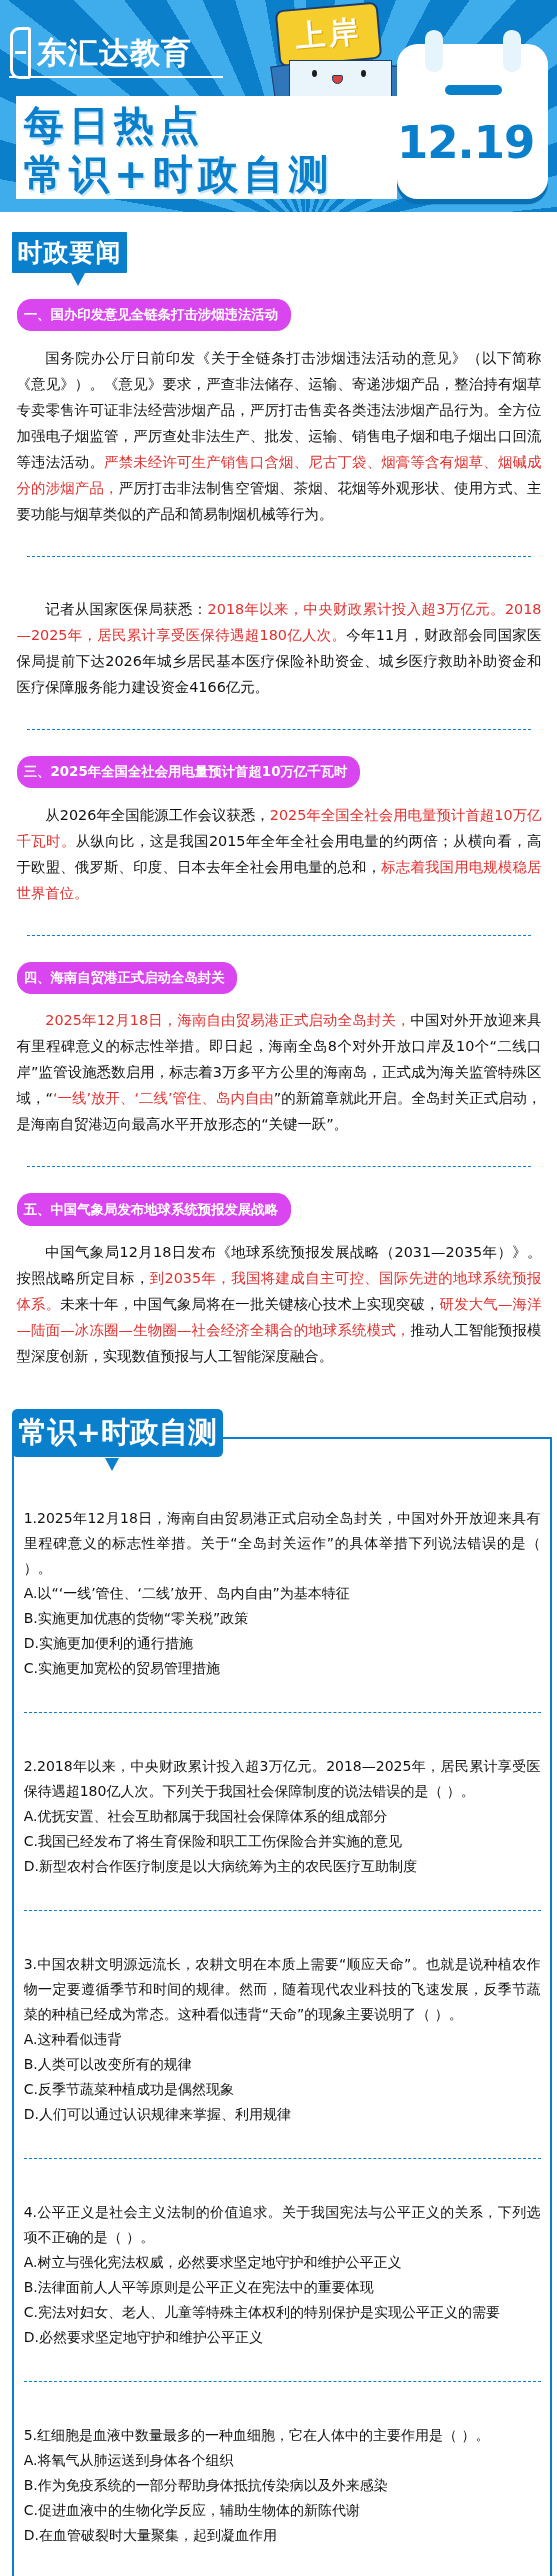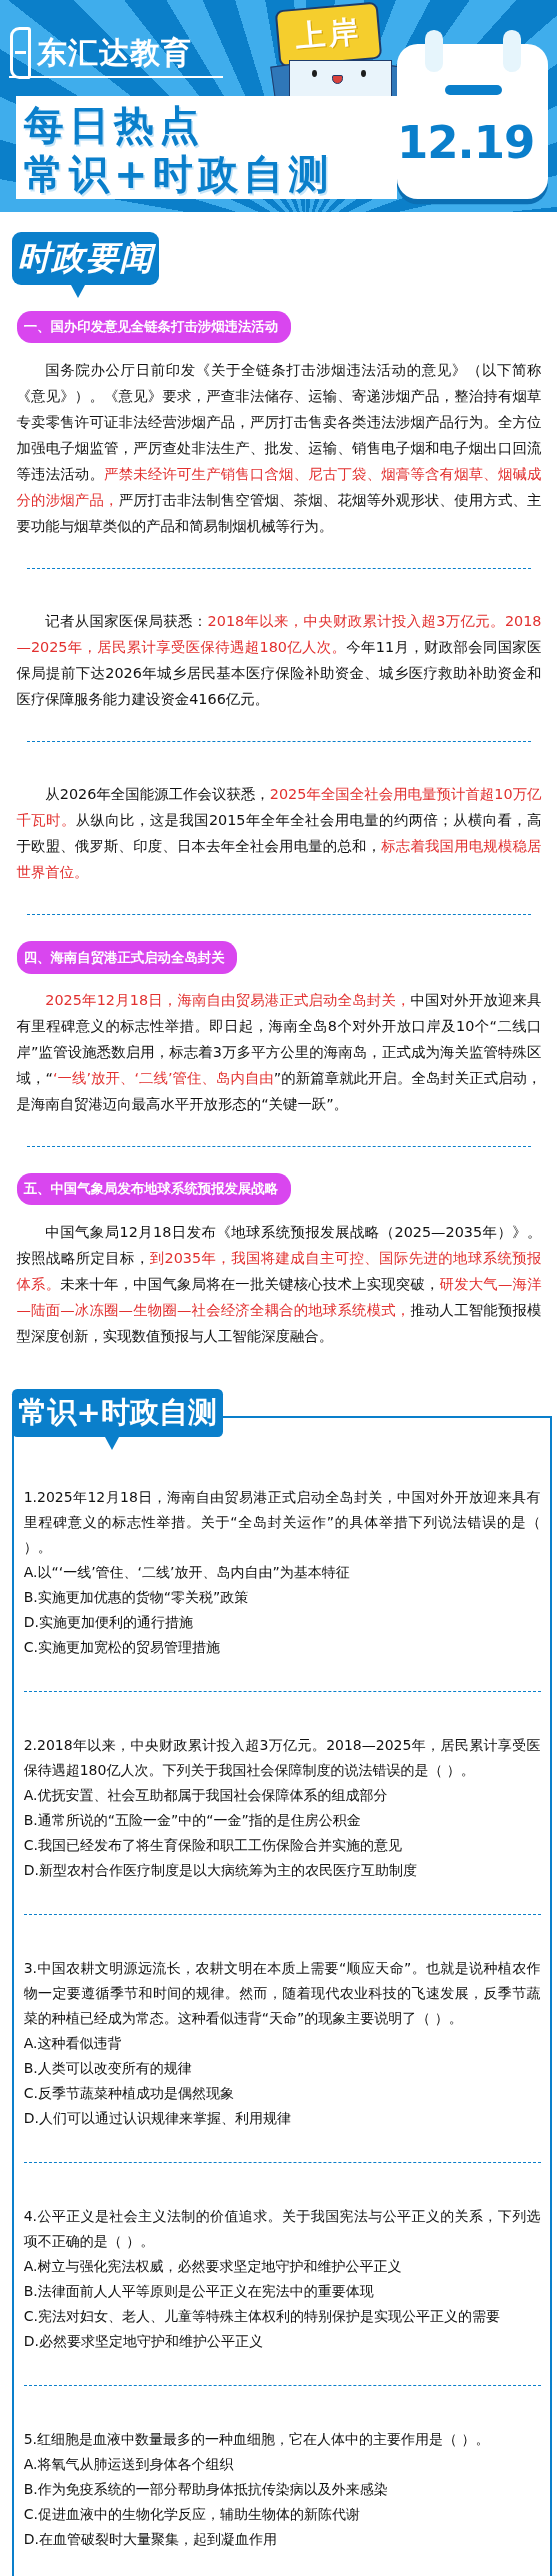--- a/index.html
+++ b/index.html
@@ -31,21 +31,21 @@
   .title-box { position: absolute; left: 15.5px; top: 96px; width: 381px; height: 103px; background: #fff; padding: 5.2px 0 0 8.2px; }
   .title-line { color: #0a7fcb; font-weight: bold; font-size: 40px; line-height: 49px; letter-spacing: 5.2px; text-shadow: 1.5px 2.1px 0 #c6e5f8; }
 
   .calendar { position: absolute; left: 397px; top: 44px; width: 151px; height: 155px; }
   .cal-body { position: absolute; left: 0; top: 0; width: 151px; height: 155px; background: #fff; border-radius: 20.6px; box-shadow: 0 5.2px 0 #0b6fb4; }
   .cal-ring { position: absolute; top: -14.4px; width: 17.5px; height: 42px; background: #e6f5fc; border-radius: 8.8px; }
   .cal-bar { position: absolute; left: 48px; top: 41px; width: 57px; height: 10.3px; background: #0a7fcb; border-radius: 5.2px; }
   .cal-date { position: absolute; left: 0; right: 0; top: 72px; text-align: left; color: #0a7fcb; font-weight: bold; font-size: 45px; letter-spacing: -1px; font-family: "DejaVu Sans", sans-serif; }
 
   
-  .section-bubble { position: relative; display: inline-block; margin: 19.6px 0 0 12.4px; background: #0a7fcb; color: #fff; font-size: 33px; font-weight: bold; padding: 4.1px 5.2px; border-radius: 9px; letter-spacing: 1px; font-style: italic; }
+  .section-bubble { position: relative; display: inline-block; margin: 19.6px 0 0 12.4px; background: #0a7fcb; color: #fff; font-size: 25px; font-weight: bold; padding: 4.1px 5.2px; border-radius: 1px; letter-spacing: 1px; }
   .section-bubble::after { content: ""; position: absolute; left: 59px; bottom: -13.4px; border-left: 7.2px solid transparent; border-right: 7.2px solid transparent; border-top: 13.4px solid #0a7fcb; }
 
   .news { padding: 0 15.5px 0 16.5px; }
   .news-item { padding-top: 26px; }
   .pill { display: inline-block; background: #d946ef; color: #fff; font-size: 13.4px; font-weight: bold; padding: 7.2px 12.4px 7.2px 7.2px; border-radius: 14.4px; }
   .news-body { margin-top: 13.4px; font-size: 14.4px; line-height: 26px; text-indent: 2em; text-align: justify; color: #111; }
   .red { color: #e2302f; }
   .dash { margin: 29px 10.3px 0 10.3px; border-top: 1.5px dashed #0a7fcb; }
 
   
@@ -92,41 +92,40 @@
     <div class="cal-bar"></div>
     <div class="cal-date">12.19</div>
   </div>
 </header>
 
 <section>
   <div class="section-bubble">时政要闻</div>
   <div class="news" id="news-list">
       <div class="news-item"><div class="pill">一、国办印发意见全链条打击涉烟违法活动</div><p class="news-body"><span>国务院办公厅日前印发《关于全链条打击涉烟违法活动的意见》（以下简称《意见》）。《意见》要求，严查非法储存、运输、寄递涉烟产品，整治持有烟草专卖零售许可证非法经营涉烟产品，严厉打击售卖各类违法涉烟产品行为。全方位加强电子烟监管，严厉查处非法生产、批发、运输、销售电子烟和电子烟出口回流等违法活动。</span><span class="red">严禁未经许可生产销售口含烟、尼古丁袋、烟膏等含有烟草、烟碱成分的涉烟产品，</span><span>严厉打击非法制售空管烟、茶烟、花烟等外观形状、使用方式、主要功能与烟草类似的产品和简易制烟机械等行为。</span></p><div class="dash"></div></div>
       <div class="news-item"><p class="news-body"><span>记者从国家医保局获悉：</span><span class="red">2018年以来，中央财政累计投入超3万亿元。2018—2025年，居民累计享受医保待遇超180亿人次。</span><span>今年11月，财政部会同国家医保局提前下达2026年城乡居民基本医疗保险补助资金、城乡医疗救助补助资金和医疗保障服务能力建设资金4166亿元。</span></p><div class="dash"></div></div>
-      <div class="news-item"><p class="news-body"><span>从2026年全国能源工作会议获悉，</span><span class="red">2025年全国全社会用电量预计首超10万亿千瓦时。</span><span>从纵向比，这是我国2015年全年全社会用电量的约两倍；从横向看，高于欧盟、俄罗斯、印度、日本去年全社会用电量的总和，</span><span class="red">标志着我国用电规模稳居世界首位。</span></p><div class="dash"></div></div>
+      <div class="news-item"><div class="pill">三、2025年全国全社会用电量预计首超10万亿千瓦时</div><p class="news-body"><span>从2026年全国能源工作会议获悉，</span><span class="red">2025年全国全社会用电量预计首超10万亿千瓦时。</span><span>从纵向比，这是我国2015年全年全社会用电量的约两倍；从横向看，高于欧盟、俄罗斯、印度、日本去年全社会用电量的总和，</span><span class="red">标志着我国用电规模稳居世界首位。</span></p><div class="dash"></div></div>
       <div class="news-item"><div class="pill">四、海南自贸港正式启动全岛封关</div><p class="news-body"><span class="red">2025年12月18日，海南自由贸易港正式启动全岛封关，</span><span>中国对外开放迎来具有里程碑意义的标志性举措。即日起，海南全岛8个对外开放口岸及10个“二线口岸”监管设施悉数启用，标志着3万多平方公里的海南岛，正式成为海关监管特殊区域，“</span><span class="red">‘一线’放开、‘二线’管住、岛内自由</span><span>”的新篇章就此开启。全岛封关正式启动，是海南自贸港迈向最高水平开放形态的“关键一跃”。</span></p><div class="dash"></div></div>
-      <div class="news-item"><div class="pill">五、中国气象局发布地球系统预报发展战略</div><p class="news-body"><span>中国气象局12月18日发布《地球系统预报发展战略（2025—2035年）》。按照战略所定目标，</span><span class="red">到2035年，我国将建成自主可控、国际先进的地球系统预报体系。</span><span>未来十年，中国气象局将在一批关键核心技术上实现突破，</span><span class="red">研发大气—海洋—陆面—冰冻圈—生物圈—社会经济全耦合的地球系统模式，</span><span>推动人工智能预报模型深度创新，实现数值预报与人工智能深度融合。</span></p></div>
+      <div class="news-item"><div class="pill">五、中国气象局发布地球系统预报发展战略</div><p class="news-body"><span>中国气象局12月18日发布《地球系统预报发展战略（2031—2035年）》。按照战略所定目标，</span><span class="red">到2035年，我国将建成自主可控、国际先进的地球系统预报体系。</span><span>未来十年，中国气象局将在一批关键核心技术上实现突破，</span><span class="red">研发大气—海洋—陆面—冰冻圈—生物圈—社会经济全耦合的地球系统模式，</span><span>推动人工智能预报模型深度创新，实现数值预报与人工智能深度融合。</span></p></div>
     </div>
 </section>
 
 <section class="quiz-wrap">
   <div class="quiz-head">常识+时政自测</div>
   <div class="quiz-box" id="quiz-list">
       <div class="q">
         <div class="q-stem">1.2025年12月18日，海南自由贸易港正式启动全岛封关，中国对外开放迎来具有里程碑意义的标志性举措。关于“全岛封关运作”的具体举措下列说法错误的是（  ）。</div>
         <div class="q-opt">A.以“‘一线’管住、‘二线’放开、岛内自由”为基本特征</div>
         <div class="q-opt">B.实施更加优惠的货物“零关税”政策</div>
         <div class="q-opt">D.实施更加便利的通行措施</div>
         <div class="q-opt">C.实施更加宽松的贸易管理措施</div>
       </div>
       <div class="q-dash"></div>
       <div class="q">
         <div class="q-stem">2.2018年以来，中央财政累计投入超3万亿元。2018—2025年，居民累计享受医保待遇超180亿人次。下列关于我国社会保障制度的说法错误的是（  ）。</div>
         <div class="q-opt">A.优抚安置、社会互助都属于我国社会保障体系的组成部分</div>
-        <div class="q-opt">B.通常所说的“五险一金”中的“一金”指的是住房公积金</div>
         <div class="q-opt">C.我国已经发布了将生育保险和职工工伤保险合并实施的意见</div>
         <div class="q-opt">D.新型农村合作医疗制度是以大病统筹为主的农民医疗互助制度</div>
       </div>
       <div class="q-dash"></div>
       <div class="q">
         <div class="q-stem">3.中国农耕文明源远流长，农耕文明在本质上需要“顺应天命”。也就是说种植农作物一定要遵循季节和时间的规律。然而，随着现代农业科技的飞速发展，反季节蔬菜的种植已经成为常态。这种看似违背“天命”的现象主要说明了（  ）。</div>
         <div class="q-opt">A.这种看似违背</div>
         <div class="q-opt">B.人类可以改变所有的规律</div>
         <div class="q-opt">C.反季节蔬菜种植成功是偶然现象</div>
         <div class="q-opt">D.人们可以通过认识规律来掌握、利用规律</div>

